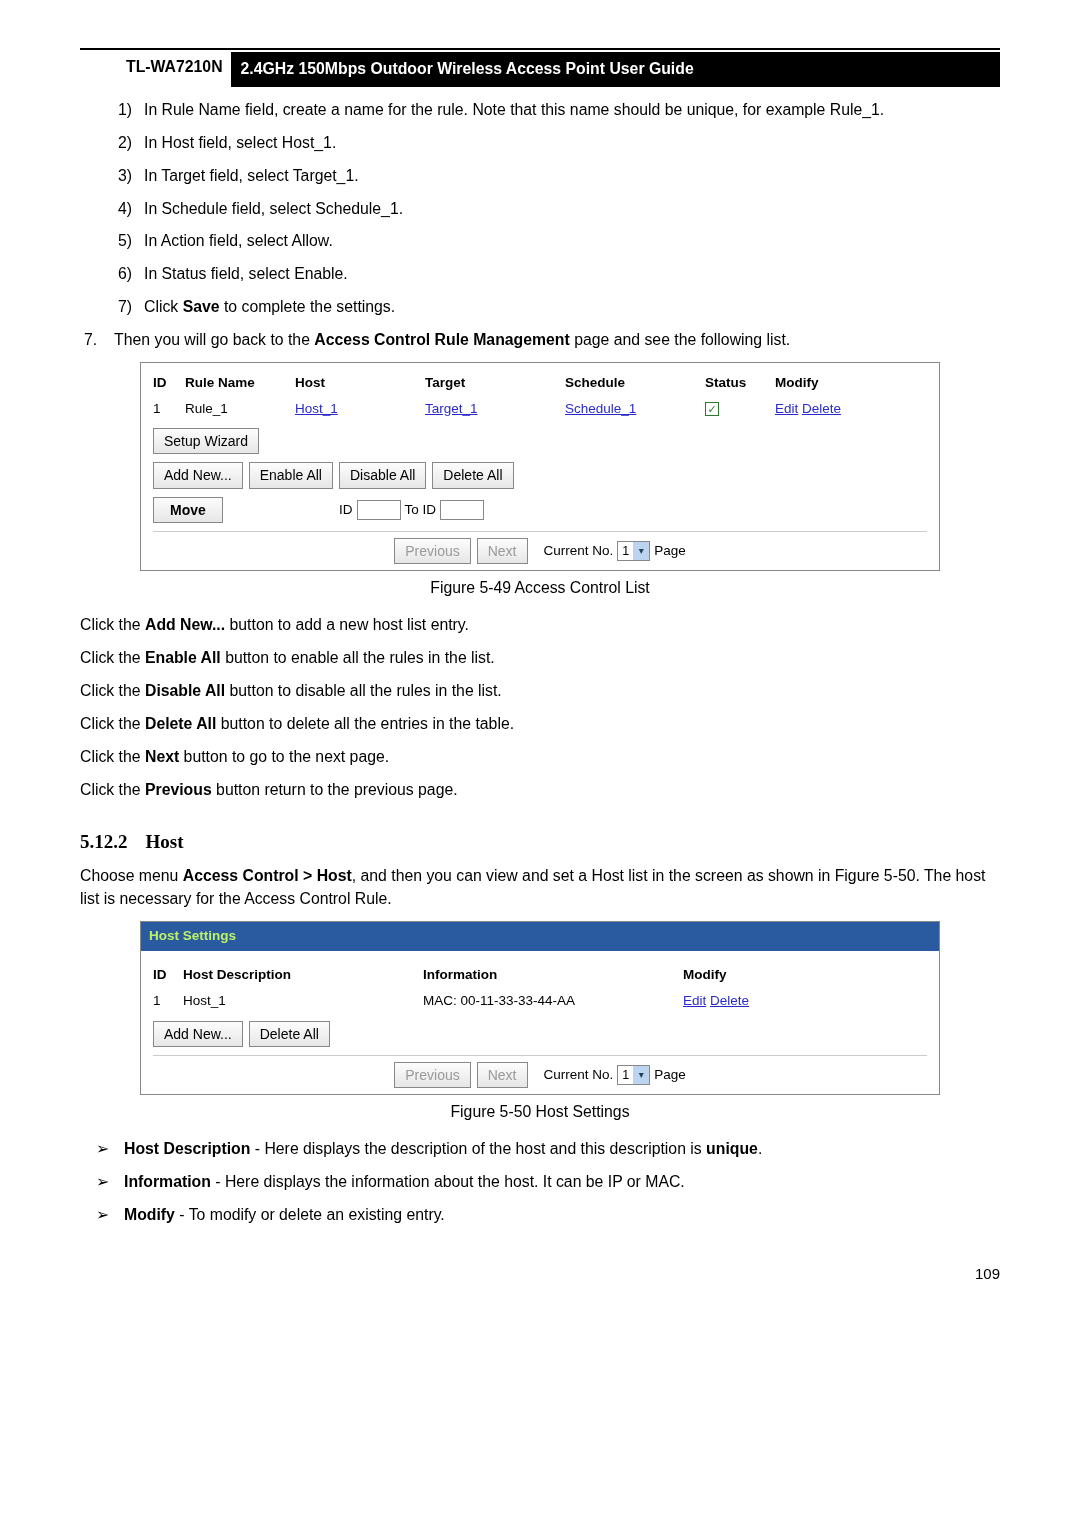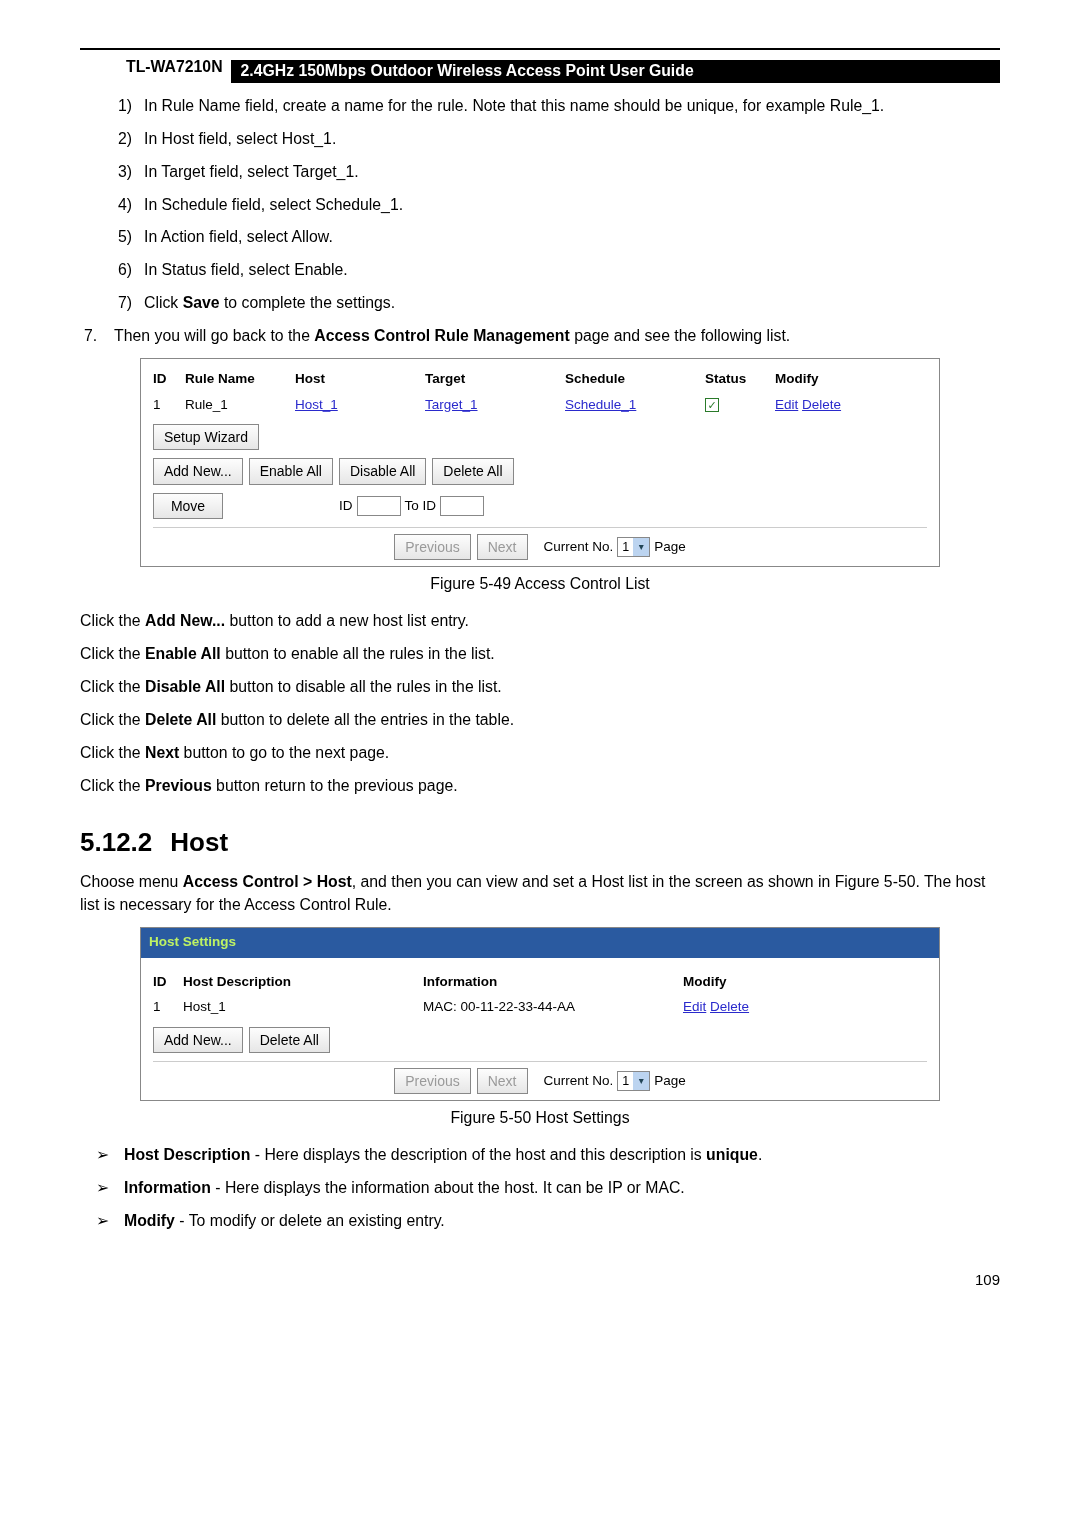--- a/index.html
+++ b/index.html
@@ -7,35 +7,35 @@
     font-family: Arial, sans-serif;
     font-size: 15.8px;
     color: #000;
     background: #fff;
     margin: 0;
     padding: 48px 80px;
     line-height: 1.45;
   }
   .header-line {
     display: flex;
-    align-items: flex-end;
+    align-items: flex-start;
     border-top: 2px solid #000;
     margin: 0 0 12px 0;
     padding-top: 2px;
   }
   .header-model {
     font-weight: bold;
     padding: 4px 8px 4px 46px;
     white-space: nowrap;
   }
   .header-title {
     background: #000;
     color: #fff;
     font-weight: bold;
-    padding: 0 10px;
+    padding: 6px 10px;
     flex: 1;
     white-space: nowrap;
   }
   ol.sub-steps {
     padding-left: 34px;
     margin: 4px 0 10px 0;
   }
   ol.sub-steps > li {
     margin-bottom: 10px;
     padding-left: 4px;
@@ -98,22 +98,22 @@
     display: flex; justify-content: center; align-items: center;
     border-top: 1px solid #ccc; margin-top: 8px; padding-top: 6px;
   }
   .fig-caption {
     text-align: center; margin: 6px 0 14px 0;
   }
 
   .body-p { margin: 10px 0; }
 
   h3.section {
-    font-family: Liberation Sans, sans-serif;
-    font-size: 26px;
+    font-family: Liberation Serif, serif;
+    font-size: 19px;
     font-weight: bold;
     margin: 26px 0 2px 0;
   }
   h3.section .secnum { margin-right: 18px; }
 
   
   .host-box {
     border: 1px solid #888;
     margin: 10px 60px 6px 60px;
     font-size: 13.5px;
@@ -202,21 +202,21 @@
   <div class="row">
     <span class="btn">Setup Wizard</span>
   </div>
   <div class="row">
     <span class="btn">Add New...</span>
     <span class="btn">Enable All</span>
     <span class="btn">Disable All</span>
     <span class="btn">Delete All</span>
   </div>
   <div class="row">
-    <span class="btn" style="width:70px;text-align:center;">Move</span>
+    <span class="btn" style="width:70px;text-align:center;font-weight:bold;">Move</span>
     <span style="width:110px;"></span>
     <span>ID</span>
     <input class="small-input" style="">
     <span>To ID</span>
     <input class="small-input" style="">
   </div>
   <div class="pager-cell">
     <span class="btn disabled">Previous</span>
     <span class="btn disabled">Next</span>
     <span style="margin-left:10px;">Current No.</span>
@@ -249,21 +249,21 @@
   <div class="host-inner">
     <div class="host-head">
       <div>ID</div>
       <div>Host Description</div>
       <div>Information</div>
       <div>Modify</div>
     </div>
     <div class="host-row">
       <div>1</div>
       <div>Host_1</div>
-      <div>MAC: 00-11-22-33-44-AA</div>
+      <div>MAC: 00-11-33-33-44-AA</div>
       <div>
         <span class="link">Edit</span>
         <span class="link">Delete</span>
       </div>
     </div>
     <div class="row">
       <span class="btn">Add New...</span>
       <span class="btn">Delete All</span>
     </div>
     <div class="pager-cell">

